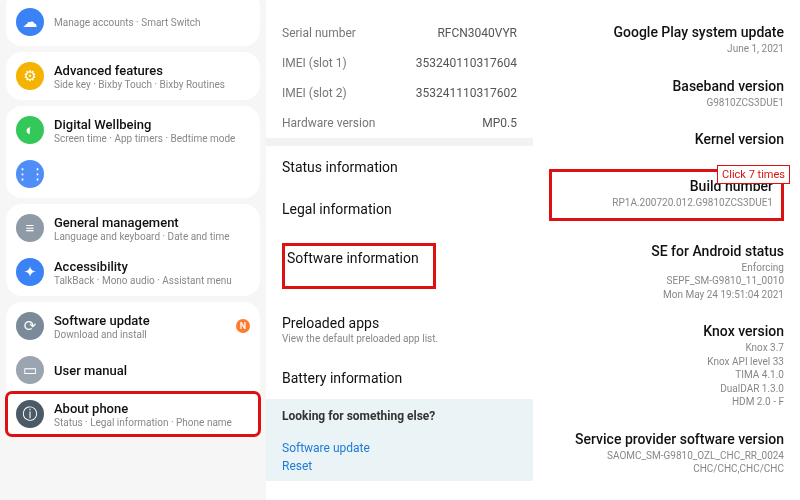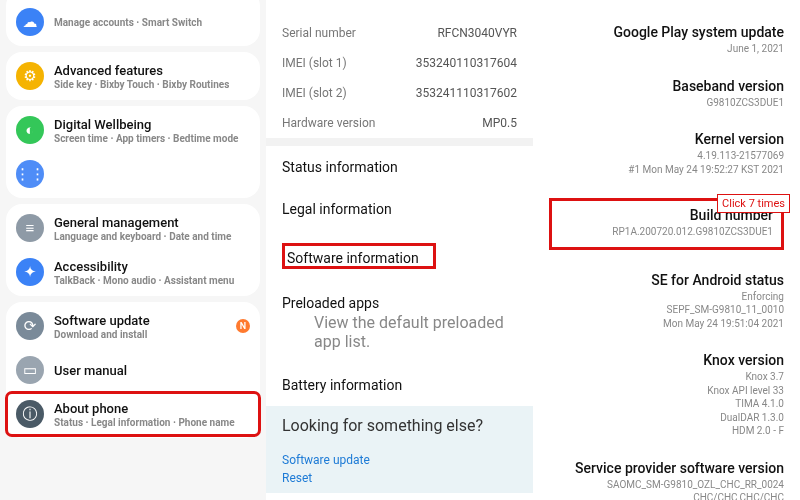--- a/index.html
+++ b/index.html
@@ -35,46 +35,46 @@
   }
   .row .iconwrap {
     width:28px;height:28px;border-radius:50%;
     display:flex;align-items:center;justify-content:center;
     flex-shrink:0;
     font-size:15px;
     color:#fff;
   }
   .row .txt { flex:1; min-width:0;}
   .row .title { font-size:13px; color:#111; font-weight:500;}
-  .row .sub   { font-size:10px; color:#888; margin-top:1px; white-space:nowrap; overflow:hidden; text-overflow:ellipsis;font-weight:bold;}
+  .row .sub   { font-size:10px; color:#888; margin-top:1px; white-space:nowrap; overflow:hidden; text-overflow:ellipsis;}
   .badge-n {
     width:14px;height:14px;border-radius:50%;background:#ff7a2f;
     color:#fff;font-size:9px;display:flex;align-items:center;justify-content:center;
     font-weight:600;
   }
   .hl-red { outline:3px solid #d11; outline-offset:-2px; border-radius:6px;}
 
   
   .kv { display:flex; padding:8px 16px; font-size:12px;}
   .kv .k{ flex:1; color:#777;}
   .kv .v{ color:#555;}
   .sep { height:8px; background:#f2f2f2;}
   .linkrow {
     padding:13px 16px;
     font-size:14px;
     color:#111;
   }
-  .linkrow .sub2{font-size:16px;color:#888;margin-top:2px;margin-left:32px;}
+  .linkrow .sub2{font-size:10px;color:#888;margin-top:2px;}
   .search-block{
     background:#eaf3f6;
     padding:10px 16px 4px;
   }
-  .search-block .q{font-size:16px;color:#333;margin-bottom:18px;}
+  .search-block .q{font-size:12px;color:#333;margin-bottom:18px;font-weight:bold;}
   .search-block .link{font-size:12px;color:#1e7bd6;margin:4px 0;}
-  .hl-red2 { border:3px solid #d11; display:inline-block; padding:4px 14px 0 2px;}
+  .hl-red2 { border:3px solid #d11; display:inline-block; padding:4px 14px 20px 2px;}
   
   
   .info{ padding:10px 6px 12px; border-bottom:0; }
   .info .t{ font-size:14px; color:#111; font-weight:500;}
   .info .d{ font-size:10px; color:#888; margin-top:2px; line-height:1.35;}
   .buildwrap{ position:relative;}
   .hl-red3{ border:3px solid #d11; padding:6px 8px 8px;}
   .click7{
     position:absolute; right:0; top:6px;
     border:1.5px solid #d11; color:#d11;
@@ -212,21 +212,20 @@
       </div>
       <div class="info">
         <div>
           <div class="t">Baseband version</div>
           <div class="d">G9810ZCS3DUE1</div>
         </div>
       </div>
       <div class="info">
         <div>
           <div class="t">Kernel version</div>
-          <div class="d">4.19.113-21577069<br>#1 Mon May 24 19:52:27 KST 2021</div>
         </div>
       </div>
       <div class="info buildwrap">
         <div class="hl-red3">
           <div class="t">Build number</div>
           <div class="d">RP1A.200720.012.G9810ZCS3DUE1</div>
         </div>
         <div class="click7">Click 7 times</div>
       </div>
       <div class="info">

